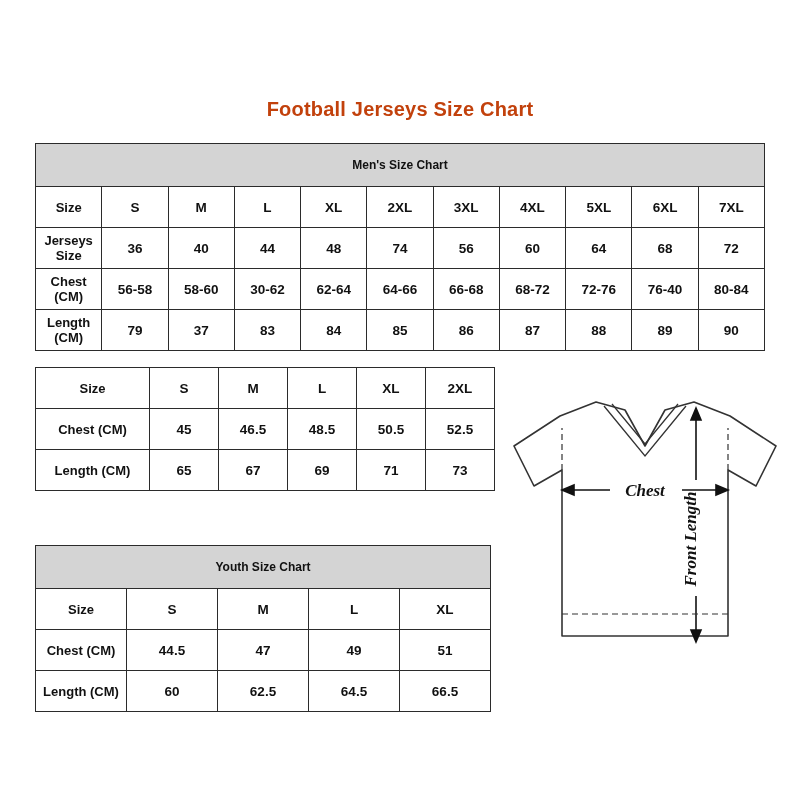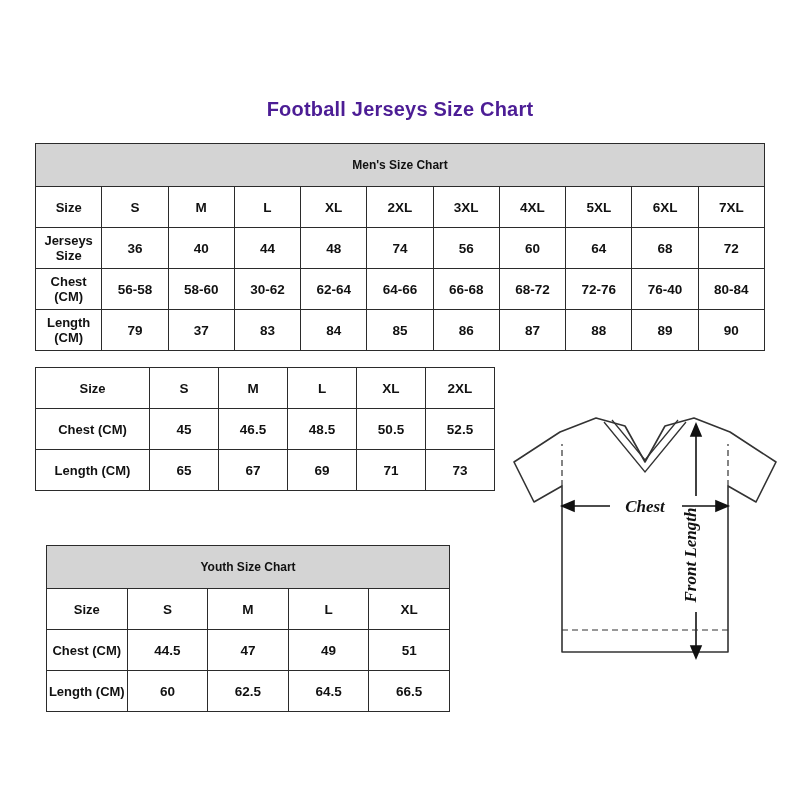--- a/index.html
+++ b/index.html
@@ -26,21 +26,21 @@
 
   .title {
     position: absolute;
     left: 0;
     top: 98px;
     width: 800px;
     text-align: center;
     font-size: 20px;
     font-weight: bold;
     letter-spacing: 0.2px;
-    color: #4c1d95;
+    color: #c2410c;
   }
 
   table.chart {
     border-collapse: collapse;
     table-layout: fixed;
     background: #ffffff;
   }
   table.chart td {
     border: 1px solid #2b2b2b;
     text-align: center;
@@ -83,32 +83,32 @@
     left: 35px;
     top: 367px;
     width: 456px;
   }
   #womens-table td.rowlabel { width: 113px; }
   #womens-table td.datacell { width: 68px; }
 
   
   #youth-table {
     position: absolute;
-    left: 46px;
+    left: 35px;
     top: 545px;
-    width: 404px;
+    width: 456px;
   }
   #youth-table td.rowlabel { width: 113px; }
   #youth-table td.datacell { width: 85px; }
 
   
   #shirt-diagram {
     position: absolute;
     left: 500px;
-    top: 400px;
+    top: 384px;
     width: 290px;
     height: 300px;
   }
   #shirt-diagram svg {
     display: block;
   }
   .diagram-label {
     font-family: "Liberation Serif", serif;
     font-style: italic;
     font-weight: bold;

